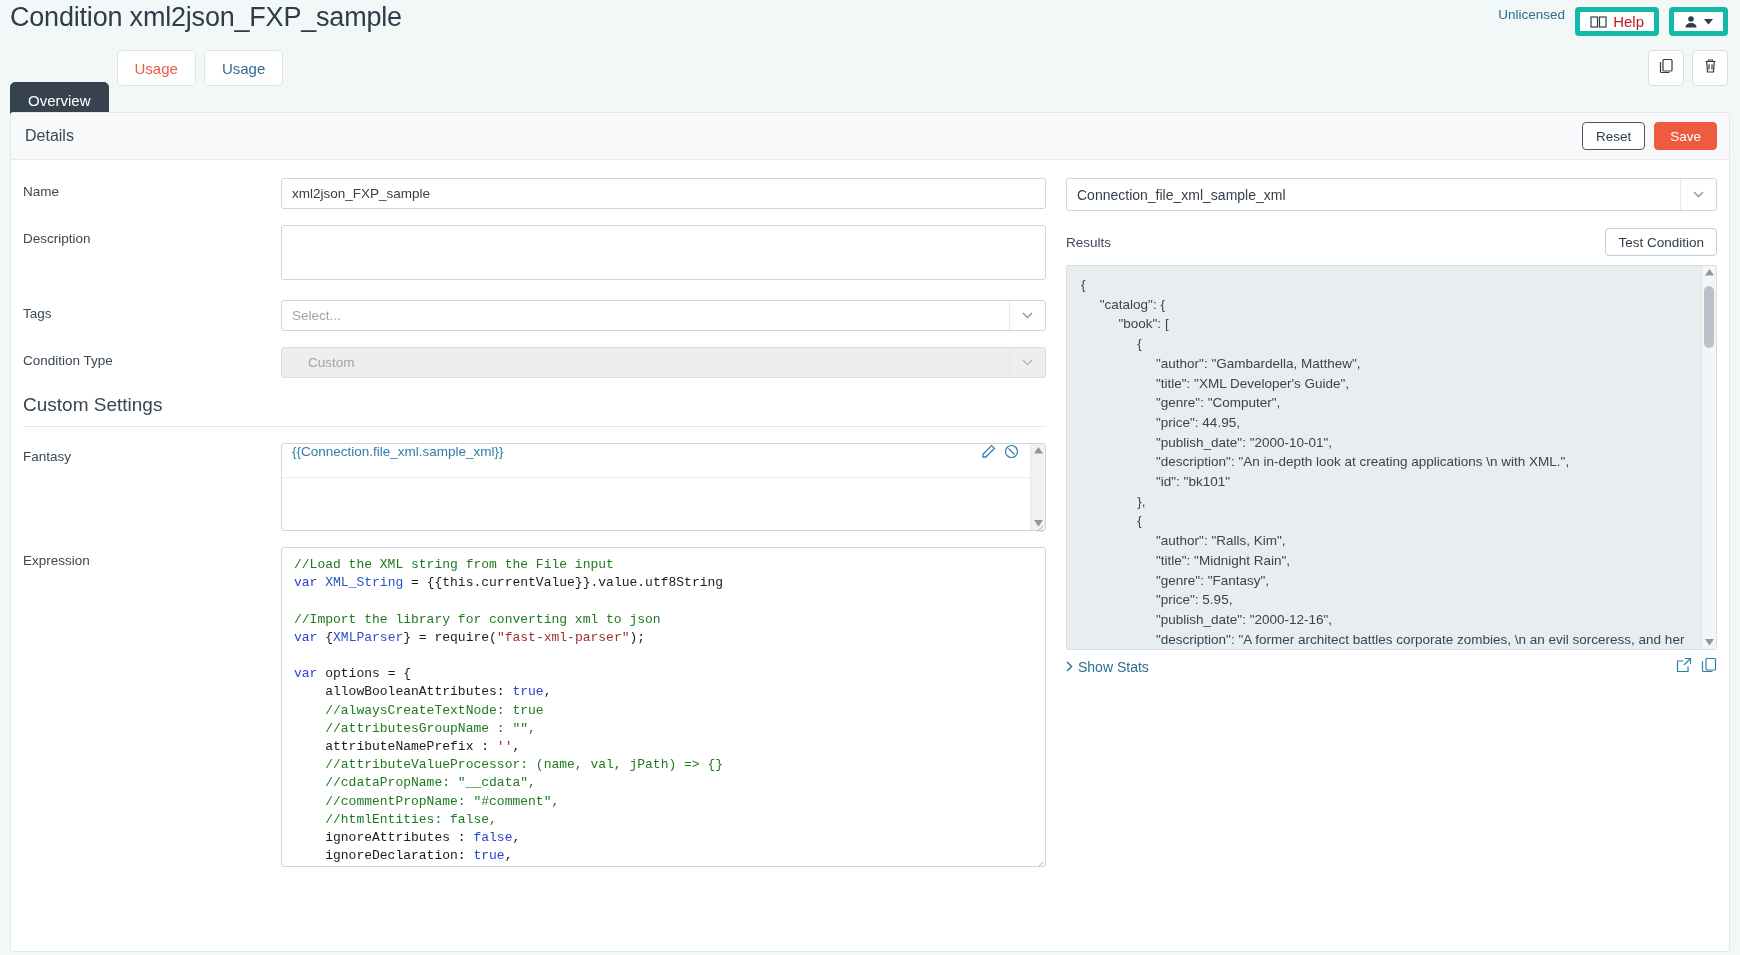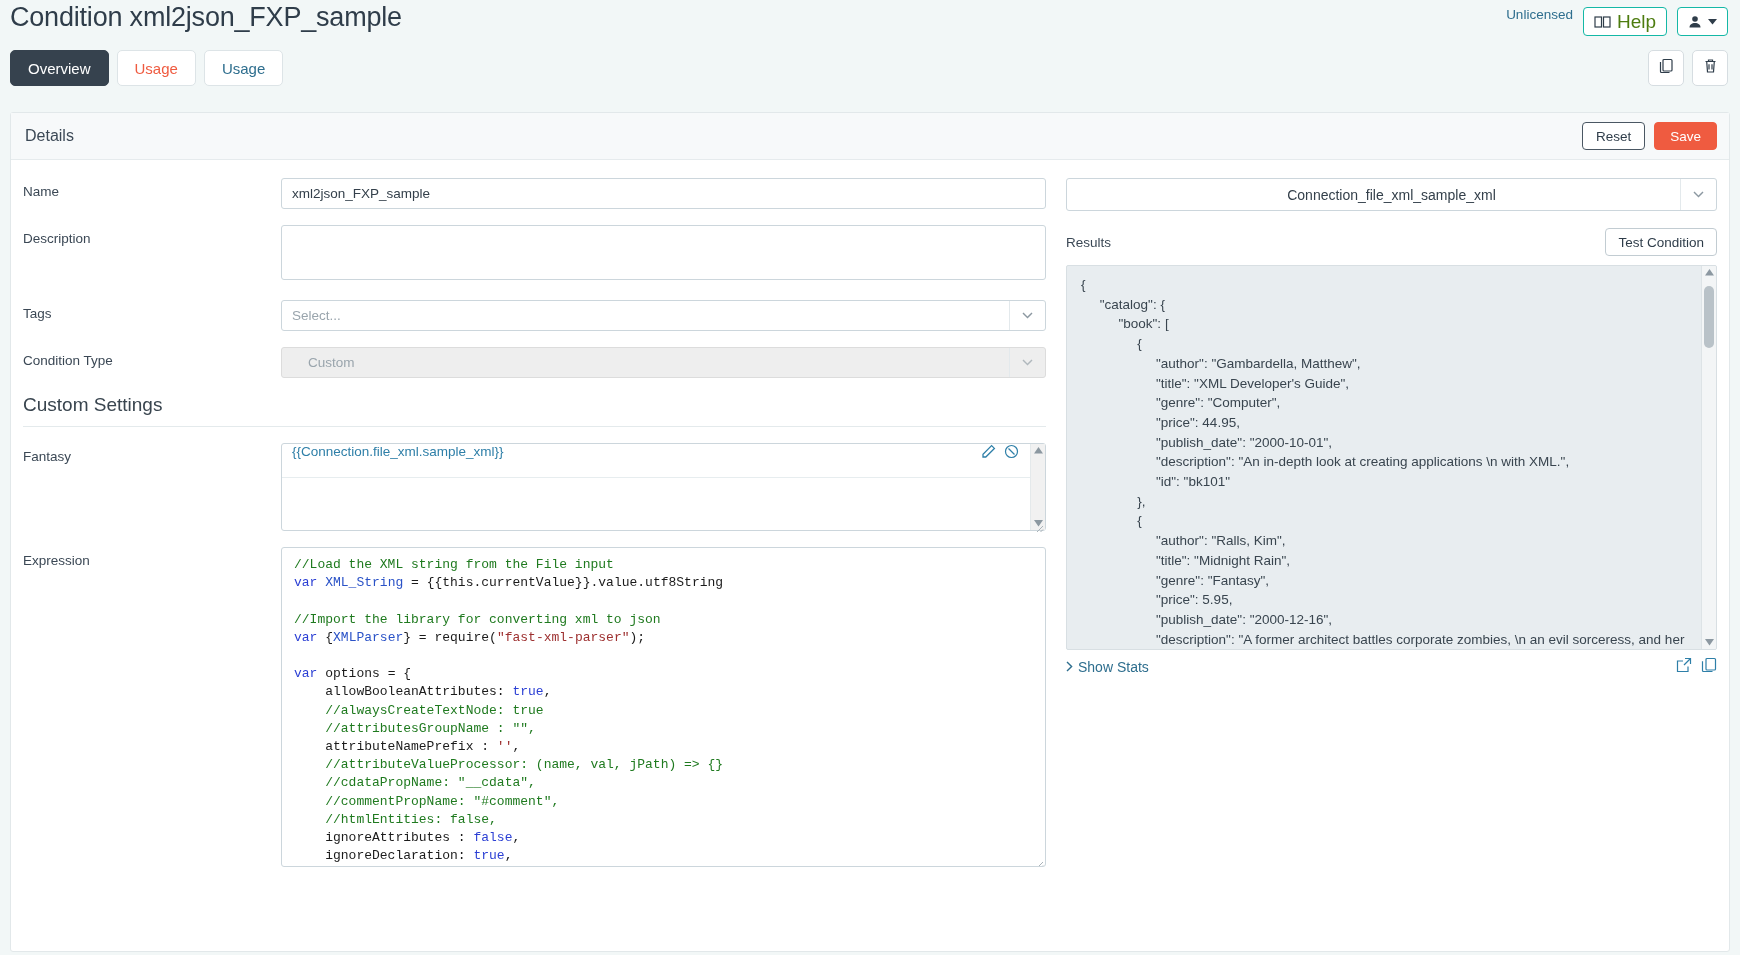--- a/index.html
+++ b/index.html
@@ -19,35 +19,35 @@
     letter-spacing:-0.2px; white-space:nowrap;
   }
   .top-right {
     position:absolute; right:12px; top:7px;
     display:flex; gap:10px;
   }
   .unlicensed {
     color:#2e6e8e; font-size:13.5px; text-decoration:none;
   }
   .btn-light {
-    background:#fff; border:1px solid #14b8a6; border-radius:4px;
+    background:#fff; border:5px solid #14b8a6; border-radius:4px;
     height:29px; display:flex; align-items:center; gap:6px;
-    padding:0 10px; font-size:19px; color:#4d7c0f; cursor:pointer;
+    padding:0 10px; font-size:15px; color:#b91c1c; cursor:pointer;
   }
   .btn-light svg { display:block; }
   
   .tabsrow { position:relative; height:52px; }
   .tabs { position:absolute; left:10px; top:2px; display:flex; gap:8px; }
   .tab {
     height:36px; padding:0 17px; border-radius:5px;
     display:flex; align-items:center; justify-content:center;
     font-size:15px; background:#fff; border:1px solid #dde4e7;
     cursor:pointer; white-space:nowrap;
   }
-  .tab.active { background:#36424e; color:#fff; border-color:#36424e; }
+  .tab.active { background:#36424e; color:#fff; border-color:#36424e;margin-top:32px; }
   .tab.warn { color:#ef5b40; }
   .tab.link { color:#2e6e8e; }
   .tabs-right { position:absolute; right:12px; top:2px; display:flex; gap:8px; }
   .icon-btn {
     width:36px; height:36px; background:#fff; border:1px solid #d6dde1;
     border-radius:5px; display:flex; align-items:center; justify-content:center;
     cursor:pointer;
   }
   
   .card {
@@ -141,21 +141,21 @@
   .c-kw  { color:#2b3fd4; }
   .c-var { color:#2a52c7; }
   .c-str { color:#9d2f2f; }
   .c-bool{ color:#2b3fd4; }
   .c-pln { color:#1b1b1b; }
 
   
   .conn-select {
     width:100%; height:33px; border:1px solid #ccd6dc; border-radius:3px;
     background:#fff; display:flex; align-items:center; position:relative;
-    padding:0 10px; font-size:14px; color:#34404b;justify-content:center;
+    padding:0 10px; font-size:14px; color:#34404b;
   }
   .results-row {
     display:flex; align-items:center; justify-content:space-between;
     margin-top:17px; margin-bottom:9px;
   }
   .results-label { font-size:13.5px; color:#3b4855; }
   .btn-test {
     height:28px; padding:0 12px; border:1px solid #c2ccd2; background:#fff;
     border-radius:4px; font-size:13.5px; color:#2f3d4a; cursor:pointer;
   }

